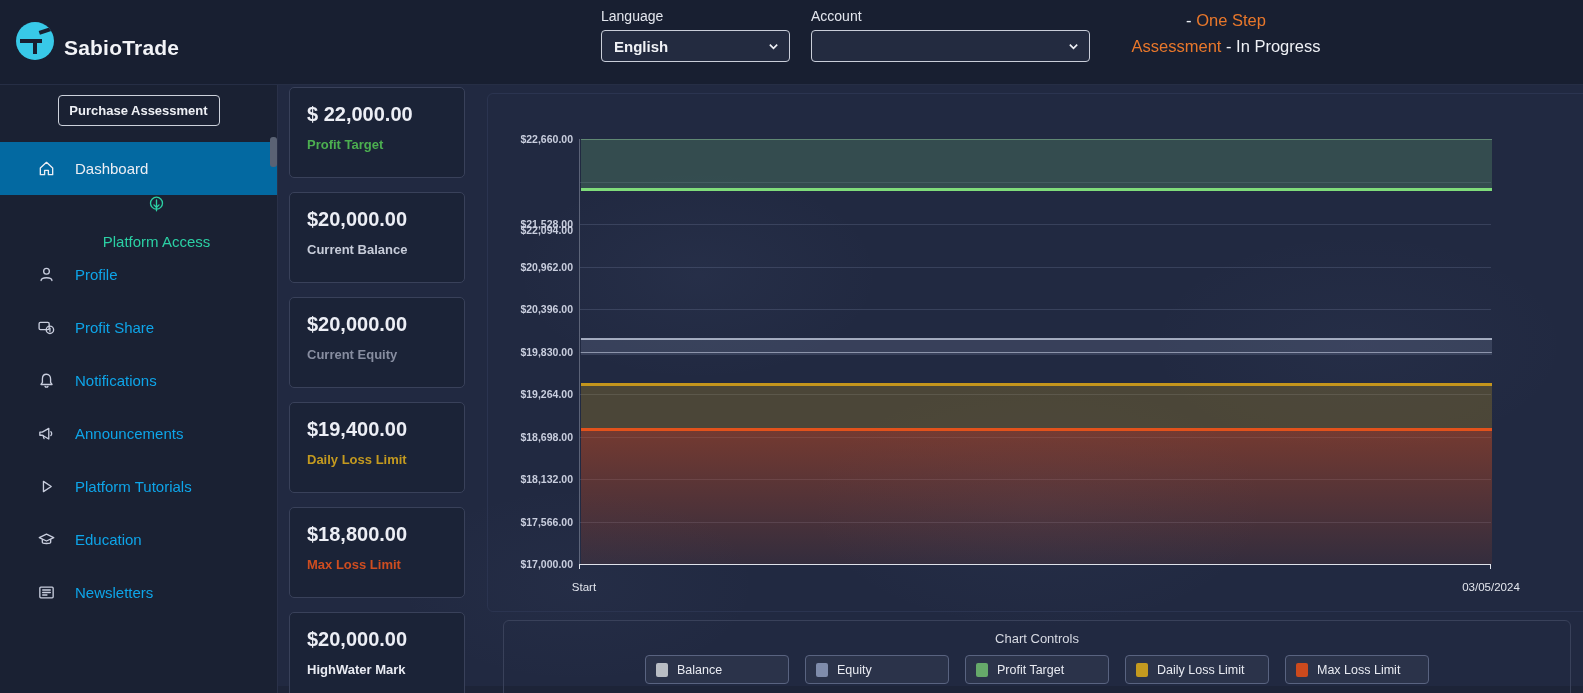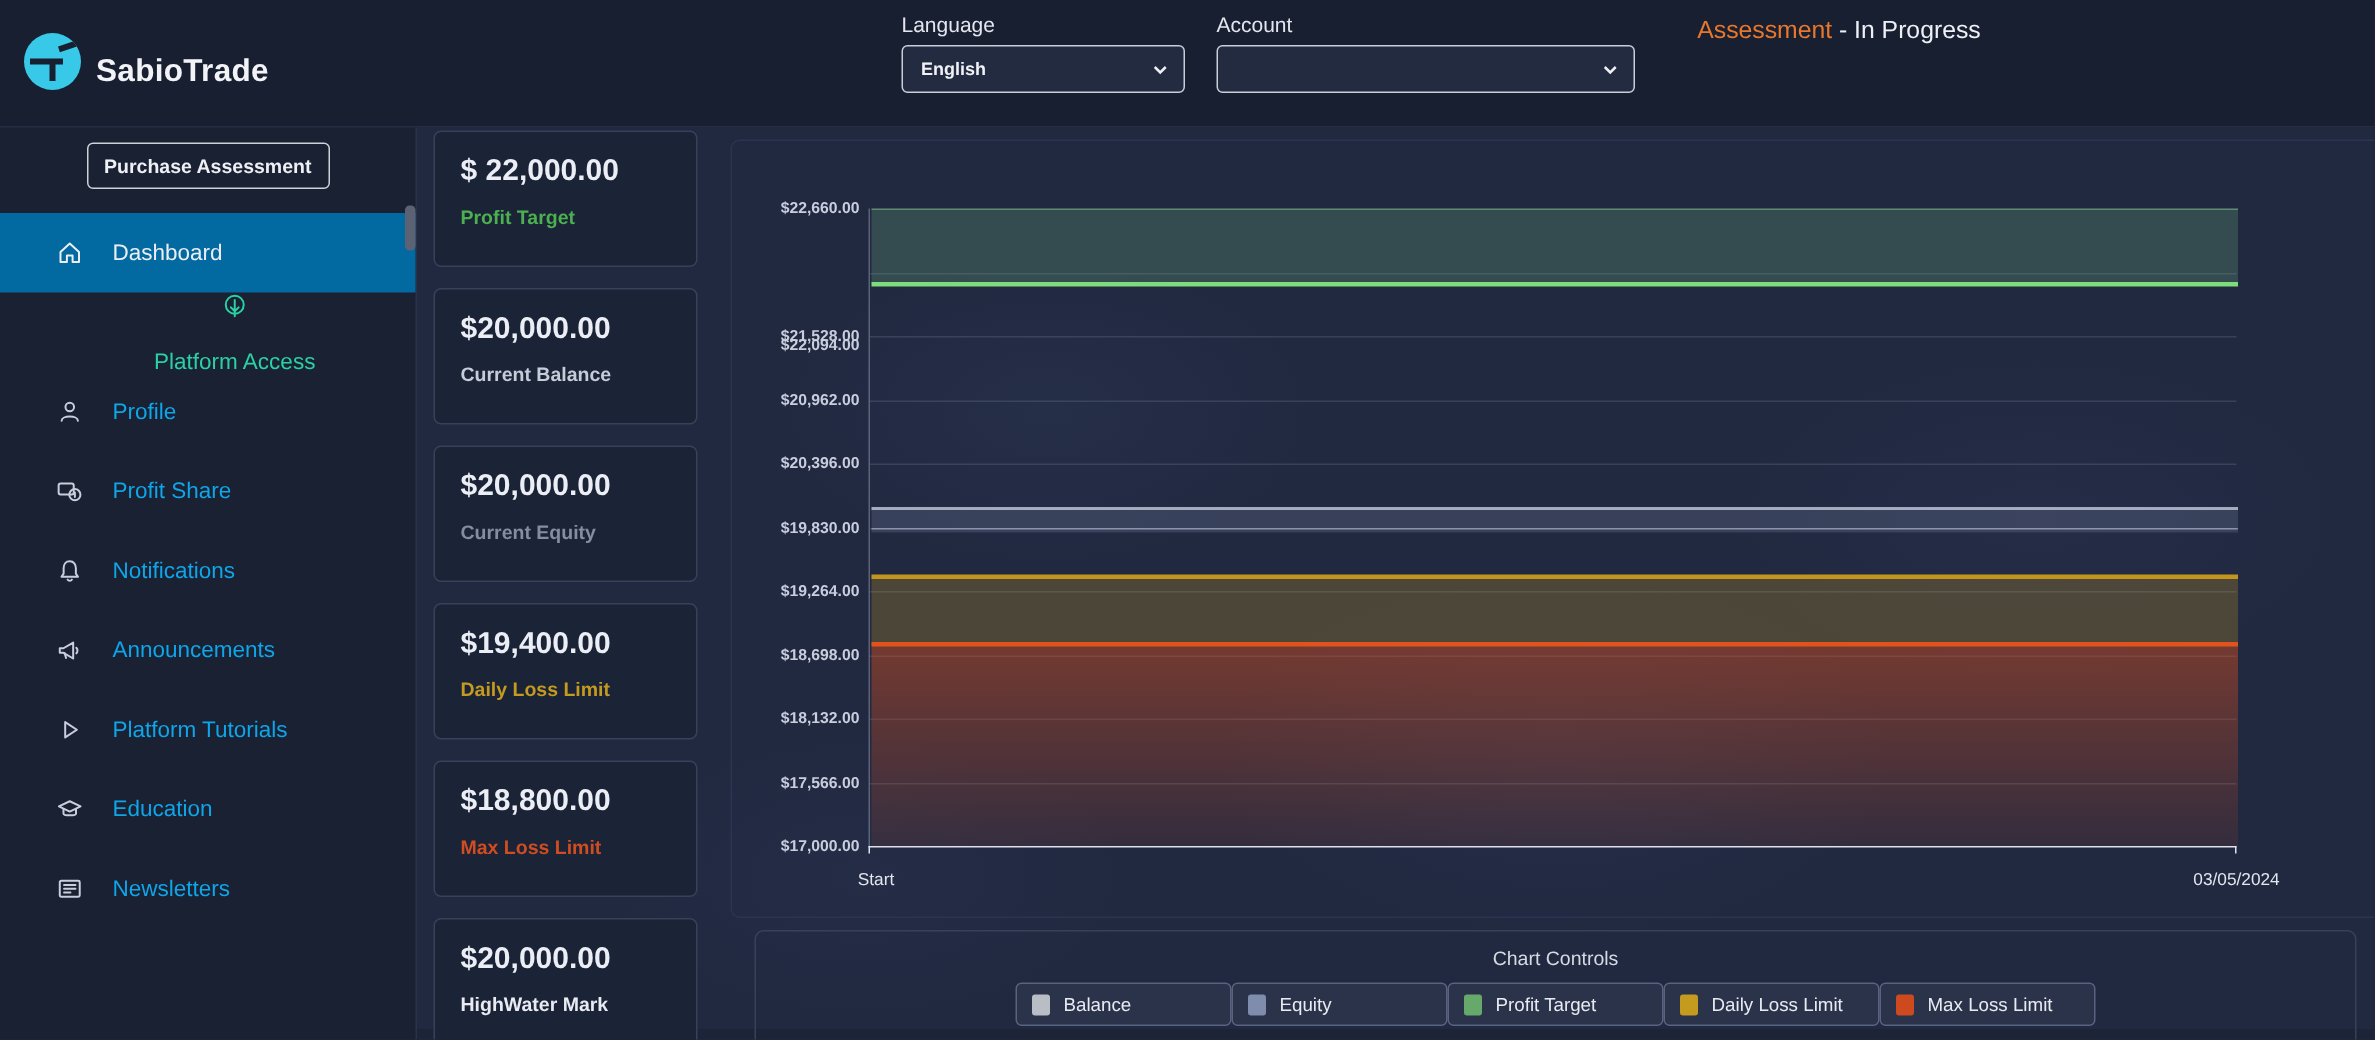--- a/index.html
+++ b/index.html
@@ -19,21 +19,21 @@
   .brand-icon:before { content:""; position:absolute; left:4px; top:17px; width:22px; height:4px; background:#181f31; }
   .brand-icon:after { content:""; position:absolute; left:17px; top:19px; width:4px; height:13px; background:#181f31; }
   .brand-icon .notch { position:absolute; right:3px; top:7px; width:12px; height:4px; background:#181f31; transform:rotate(-18deg); }
   .brand-name { font-size:21px; font-weight:bold; color:#f2f3f7; letter-spacing:.2px; }
 
   .hdr-field { position:absolute; top:8px; }
   .hdr-field .lbl { font-size:14px; color:#e3e6ee; margin-bottom:6px; }
   .select {
     height:32px; background:#232b40; border:1px solid #c9ced9; border-radius:4px;
     display:flex; align-items:center; padding:0 12px; cursor:pointer;
-    font-size:12px; font-weight:bold; color:#f0f2f6; position:relative;
+    font-size:15px; font-weight:bold; color:#f0f2f6; position:relative;
   }
   .select .chev { position:absolute; right:10px; top:10px; width:11px; height:11px; }
   #lang-field { left:601px; } #lang-field .select { width:189px; }
   #acct-field { left:811px; } #acct-field .select { width:279px; }
 
   #status-text { position:absolute; right:226px; top:8px; width:262px; text-align:center;
     font-size:16.5px; line-height:1.55; }
   #status-text .accent { color:#e8772b; }
   #status-text .plain  { color:#eef0f5; }
 
@@ -96,21 +96,21 @@
   #xaxis:before, #xaxis:after { content:""; position:absolute; top:0; width:1px; height:5px; background:#dfe2ea; }
   #xaxis:before { left:0; } #xaxis:after { right:0; }
   .xtick { position:absolute; top:487px; font-size:11.5px; color:#e3e6ee; }
   #xtick-start { left:66px; width:60px; text-align:center; }
   #xtick-end { left:953px; width:100px; text-align:center; }
 
   
   #controls-panel { position:absolute; left:225px; top:535px; width:1068px; height:110px;
     border:1px solid #39415a; border-radius:6px; padding-top:10px; }
   #controls-title { text-align:center; font-size:13px; color:#d7dae3; }
-  #controls-row { display:flex; justify-content:center; margin-top:9px; }
+  #controls-row { display:flex; justify-content:center; gap:16px; margin-top:9px; }
   .ctl-btn { width:144px; height:29px; background:#2b334a; border:1px solid #596380; border-radius:4px;
     display:flex; align-items:center; gap:9px; padding-left:10px; cursor:pointer;
     font-size:12.5px; color:#e9ebf2; font-family:inherit; }
   .ctl-swatch { width:12px; height:14px; border-radius:2px; flex:none; }
 </style>
 </head>
 <body>
 
 <div id="header">
   <div class="brand">
@@ -134,20 +134,21 @@
     <div class="lbl">Account</div>
     <div class="select">
       <span></span>
       <svg class="chev" viewBox="0 0 12 12" fill="none" stroke="#eef0f5" stroke-width="1.8">
           <path d="M2 4 L6 8 L10 4"></path>
         </svg>
     </div>
   </div>
 
   <div id="status-text">
+      <div><span class="plain">- </span><span class="accent">One Step</span></div>
       <div><span class="accent">Assessment</span><span class="plain"> - In Progress</span></div>
     </div>
 </div>
 
 <div id="sidebar">
   <button id="purchase-btn">Purchase Assessment</button>
   <ul id="sidebar-items">
       <li class="side-item active">
         <span class="icn">
           <svg viewBox="0 0 20 20" width="19" height="19" fill="none" stroke="currentColor" stroke-width="1.4" stroke-linecap="round" stroke-linejoin="round">

